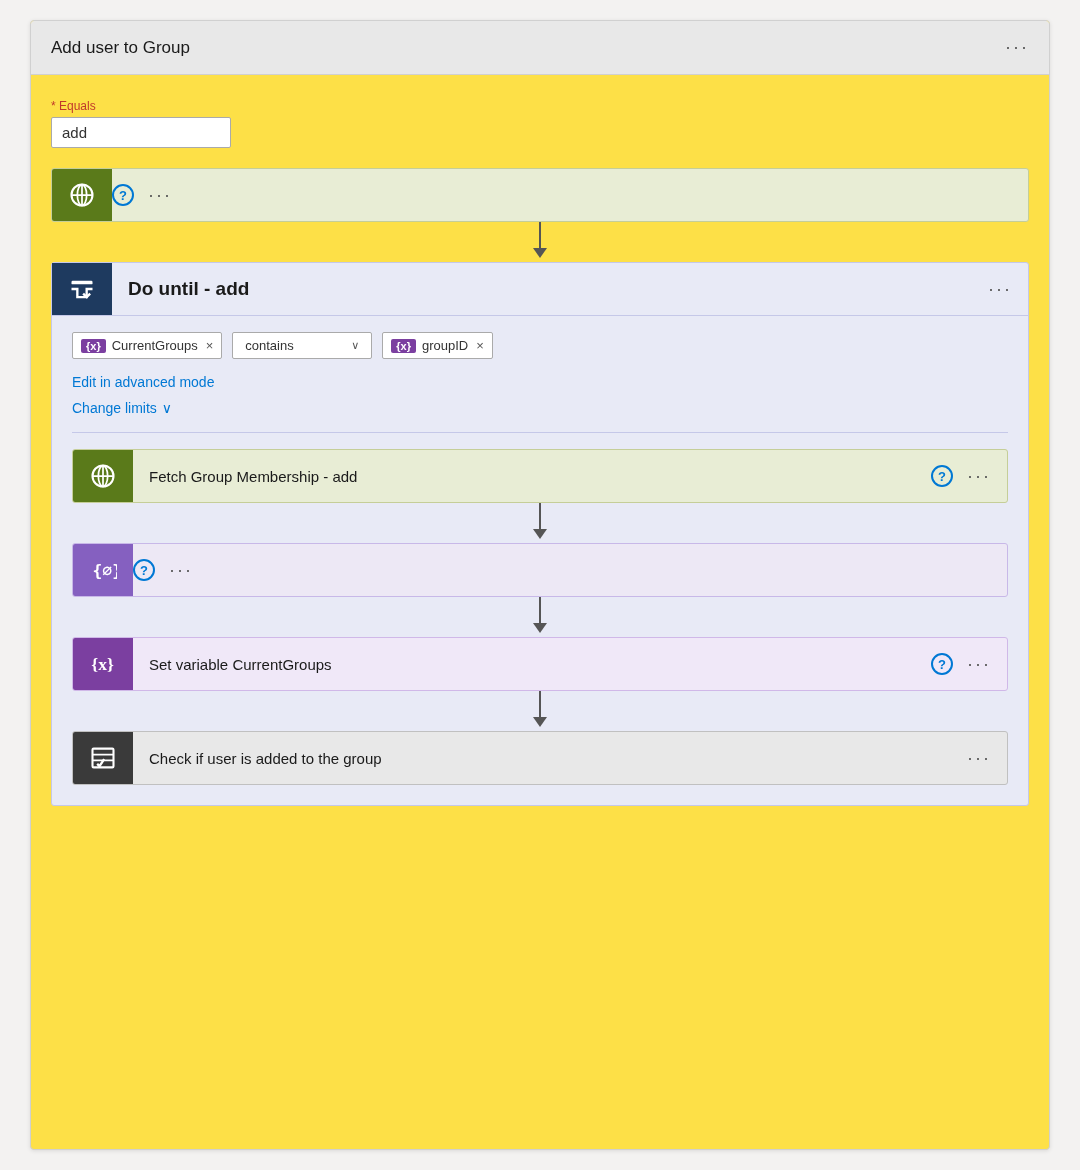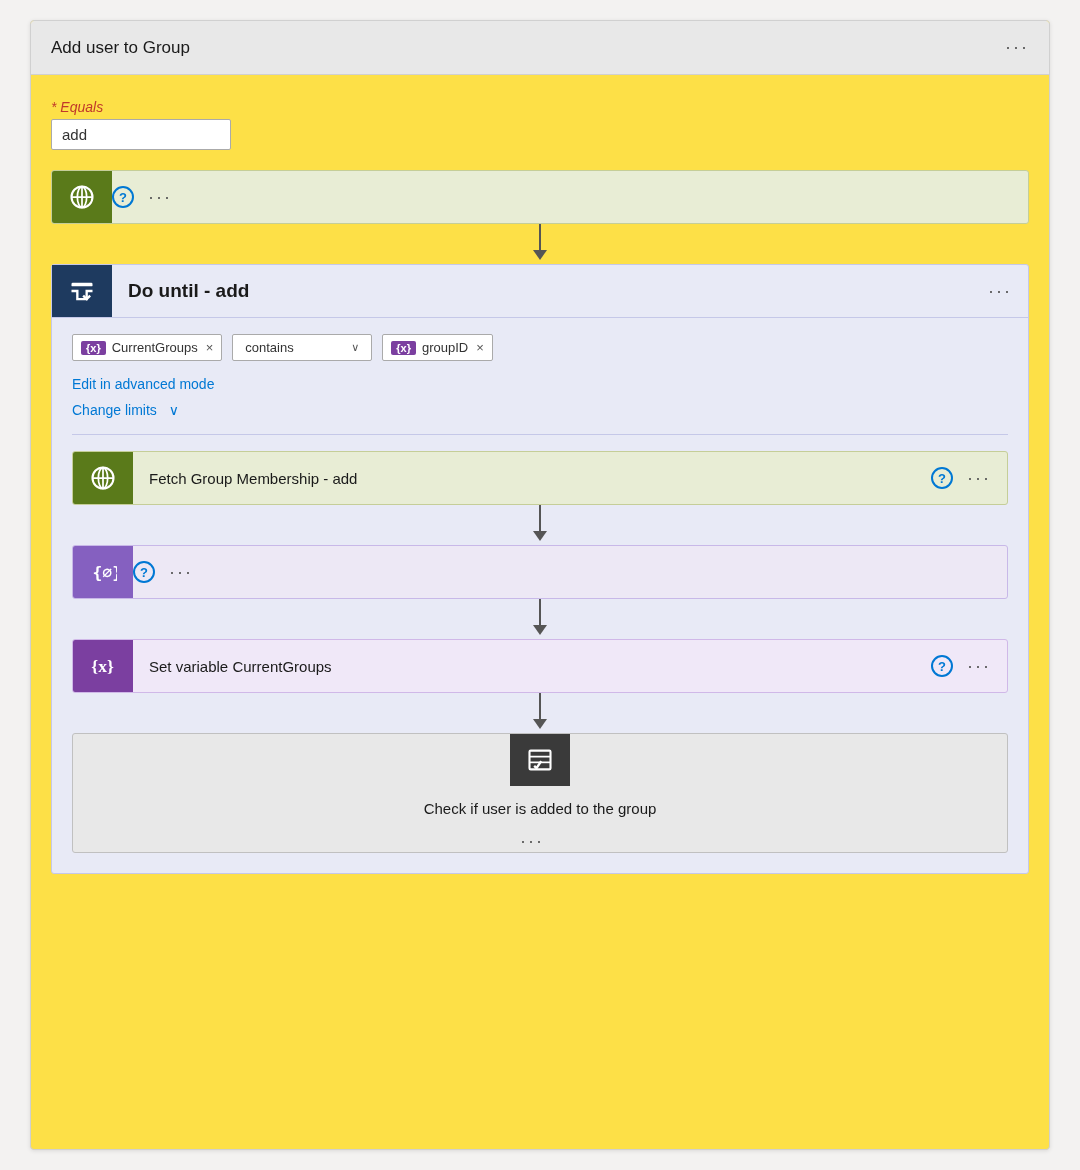--- a/index.html
+++ b/index.html
@@ -37,24 +37,23 @@
     .three-dots {
       font-size: 18px;
       color: #555;
       letter-spacing: 2px;
       cursor: pointer;
     }
     .card-body {
       padding: 24px 20px;
     }
     .equals-label {
-      font-size: 14px;
+      font-size: 12px;
       color: #c0392b;
       margin-bottom: 4px;
-      font-style: italic;
     }
     .equals-input {
       border: 1px solid #aaa;
       border-radius: 2px;
       padding: 6px 10px;
       font-size: 15px;
       width: 180px;
       color: #333;
       outline: none;
     }
@@ -232,21 +231,21 @@
       cursor: pointer;
       margin-bottom: 10px;
       display: inline-block;
     }
     .change-limits {
       color: #0078d4;
       font-size: 14px;
       cursor: pointer;
       display: flex;
       align-items: center;
-      gap: 12px;
+      gap: 5px;
     }
     .separator {
       border: none;
       border-top: 1px solid #c5c8e8;
       margin: 16px 0;
     }
     
     .block-fetch {
       background: #e8edd5;
       border: 1px solid #c5ce98;
@@ -267,21 +266,20 @@
       background: #f0e8f8;
       border: 1px solid #d0b8e8;
     }
     .block-set-variable .action-icon {
       background: #7b3fa0;
     }
     
     .block-check {
       background: #e8e8e8;
       border: 1px solid #c0c0c0;
-      flex-direction: column;
     }
     .block-check .action-icon {
       background: #3a3a3a;
     }
   </style>
 </head>
 <body>
 
 <div class="card">
 

